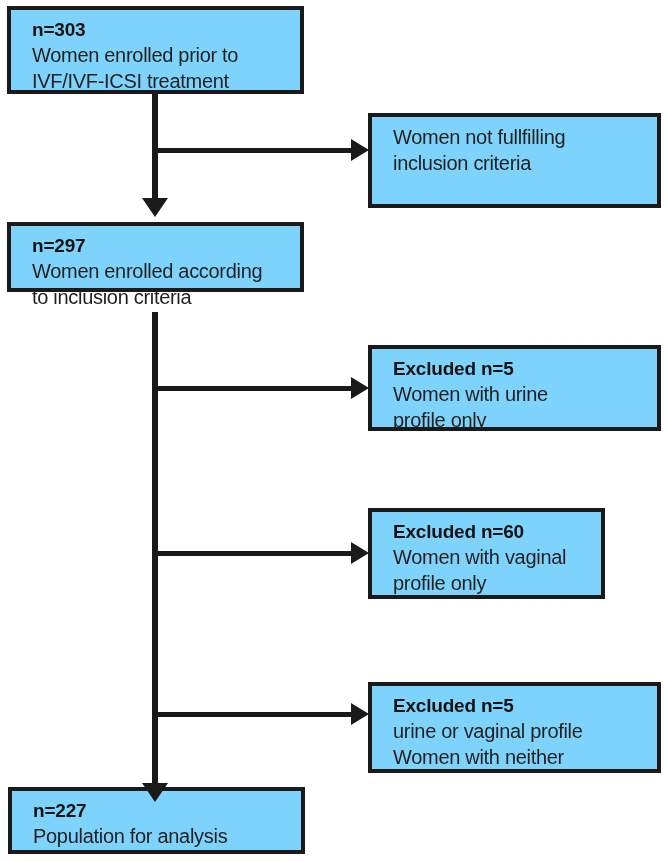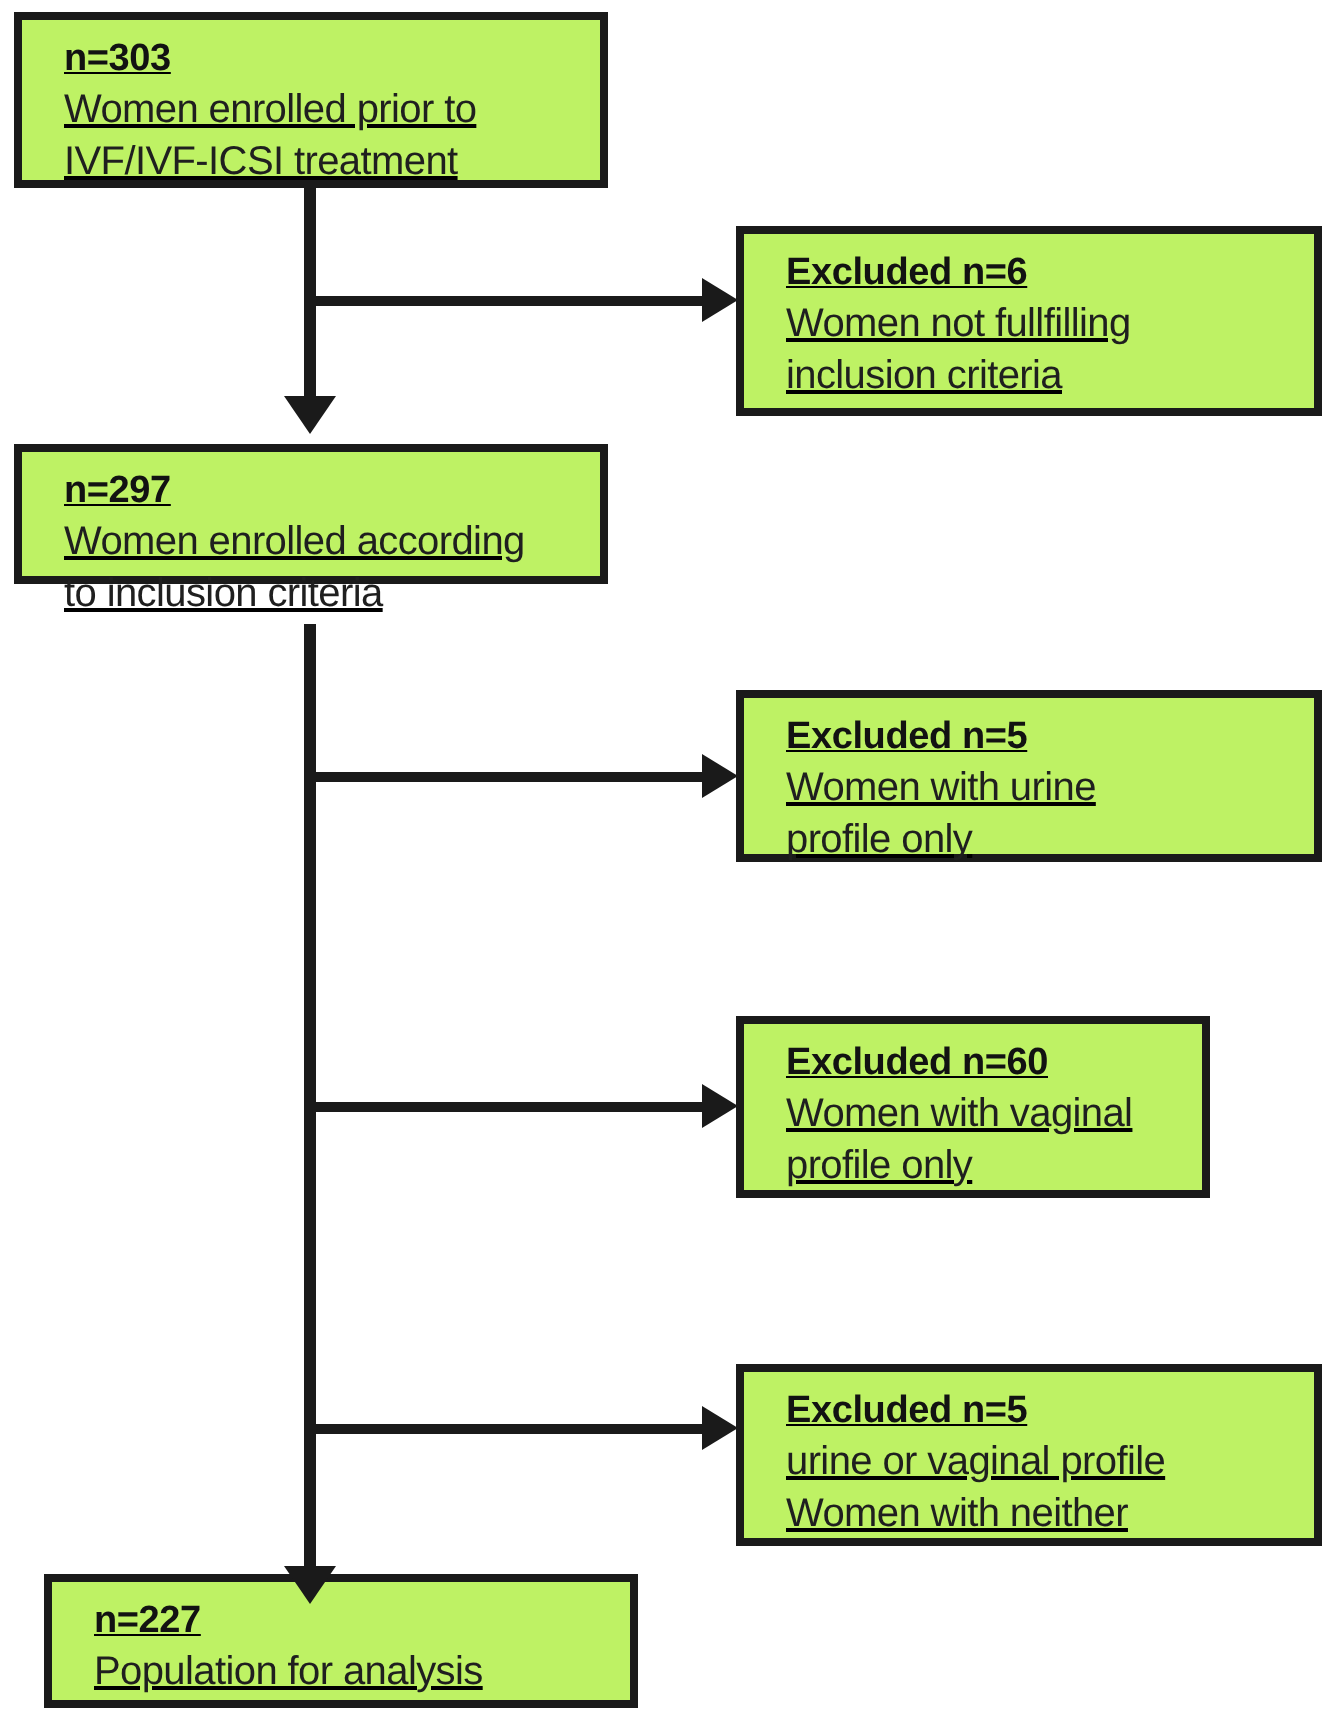--- a/index.html
+++ b/index.html
@@ -11,45 +11,44 @@
     position: relative;
     width: 668px;
     height: 861px;
     background: #ffffff;
     font-family: "Liberation Sans", sans-serif;
     overflow: hidden;
   }
   .node {
     position: absolute;
     box-sizing: border-box;
-    background: #bef264;
+    background: #7dd3fc;
     border: 4px solid #1a1a1a;
     padding: 7px 0 14px 21px;
-    text-decoration: underline;
   }
   .node .headline {
     font-weight: bold;
     font-size: 19px;
     line-height: 25px;
     color: #121212;
     letter-spacing: -0.2px;
     white-space: nowrap;
   }
   .node .body-line {
     font-weight: normal;
     font-size: 20px;
     line-height: 26px;
     color: #1f1f1f;
     letter-spacing: -0.3px;
     white-space: nowrap;
   }
   
   #node-enrolled  { left: 7px;  top: 6px;   width: 297px; height: 88px; }
   #node-included  { left: 7px;  top: 222px; width: 297px; height: 70px; }
-  #node-analysis  { left: 22px;  top: 787px; width: 297px; height: 67px; }
+  #node-analysis  { left: 8px;  top: 787px; width: 297px; height: 67px; }
   
   #node-excluded-1 { left: 368px; top: 113px; width: 293px; height: 95px; }
   #node-excluded-2 { left: 368px; top: 345px; width: 293px; height: 86px; }
   #node-excluded-3 { left: 368px; top: 508px; width: 237px; height: 91px; }
   #node-excluded-4 { left: 368px; top: 682px; width: 293px; height: 91px; }
 
   
   .trunk {
     position: absolute;
     left: 152px;
@@ -108,21 +107,20 @@
     <div class="body-line">Women enrolled according</div>
     <div class="body-line">to inclusion criteria</div>
   </div>
 
   <div class="node" id="node-analysis">
     <div class="headline">n=227</div>
     <div class="body-line">Population for analysis</div>
   </div>
 
   <div class="node" id="node-excluded-1">
-    <div class="headline">Excluded n=6</div>
     <div class="body-line">Women not fullfilling</div>
     <div class="body-line">inclusion criteria</div>
   </div>
 
   <div class="node" id="node-excluded-2">
     <div class="headline">Excluded n=5</div>
     <div class="body-line">Women with urine</div>
     <div class="body-line">profile only</div>
   </div>
 

